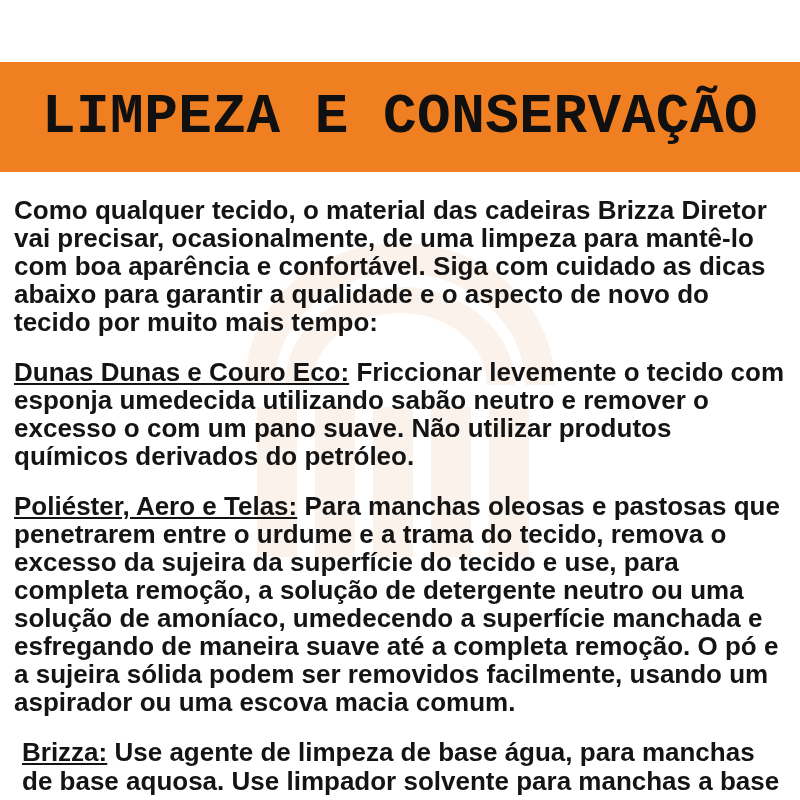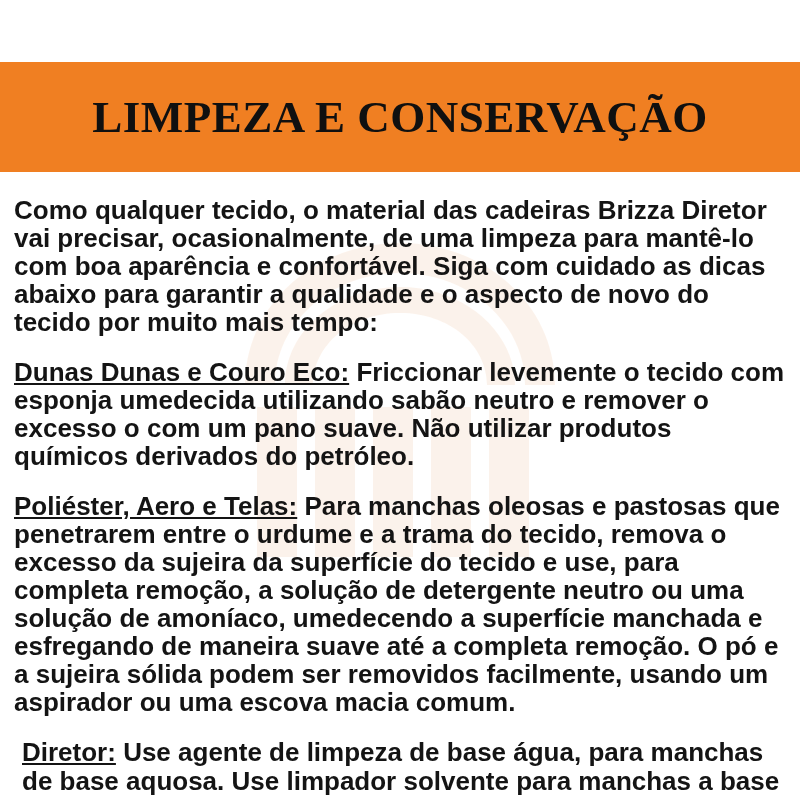--- a/index.html
+++ b/index.html
@@ -43,26 +43,26 @@
     top: 62px;
     width: 800px;
     height: 110px;
     background: #f07f22;
     z-index: 1;
     display: flex;
     align-items: center;
     justify-content: center;
   }
   .banner-title {
-    font-size: 45px;
+    font-size: 56px;
     font-weight: bold;
     color: #101010;
     letter-spacing: 0.5px;
     white-space: nowrap;
-    font-family: Liberation Serif, serif;
+    font-family: Liberation Mono, monospace;
   }
 
   .content {
     position: absolute;
     left: 14px;
     top: 196px;
     width: 772px;
     z-index: 2;
     color: #141414;
     font-size: 26px;
@@ -115,17 +115,17 @@
 
     <p class="para block">
       <span class="lbl">Dunas Dunas e Couro Eco:</span><span> Friccionar levemente o tecido com esponja umedecida utilizando sabão neutro e remover o excesso o com um pano suave. Não utilizar produtos químicos derivados do petróleo.</span>
     </p>
 
     <p class="para block">
       <span class="lbl">Poliéster, Aero e Telas:</span><span> Para manchas oleosas e pastosas que penetrarem entre o urdume e a trama do tecido, remova o excesso da sujeira da superfície do tecido e use, para completa remoção, a solução de detergente neutro ou uma solução de amoníaco, umedecendo a superfície manchada e esfregando de maneira suave até a completa remoção. O pó e a sujeira sólida podem ser removidos facilmente, usando um aspirador ou uma escova macia comum.</span>
     </p>
 
     <p class="para last">
-      <span class="lbl">Diretor:</span><span>  Use agente de limpeza de base água, para manchas de base aquosa.  Use limpador solvente para manchas a base de óleo.</span>
+      <span class="lbl">Brizza:</span><span>  Use agente de limpeza de base água, para manchas de base aquosa.  Use limpador solvente para manchas a base de óleo.</span>
     </p>
 
   </div>
 </div>
 
 </body></html>

